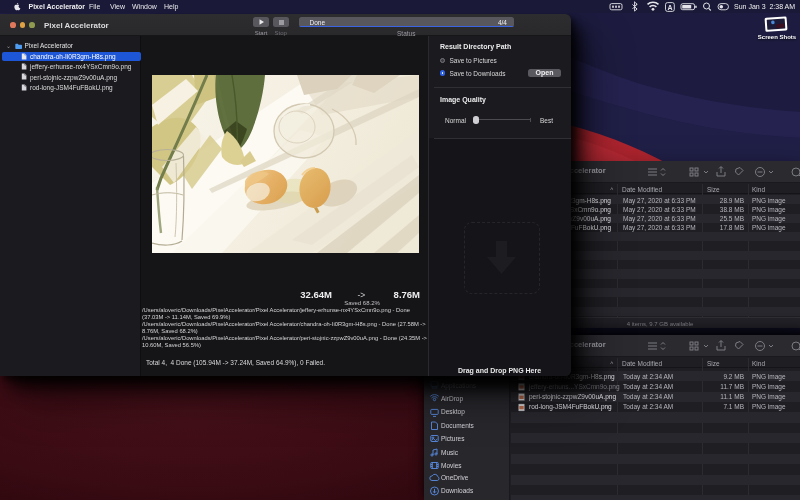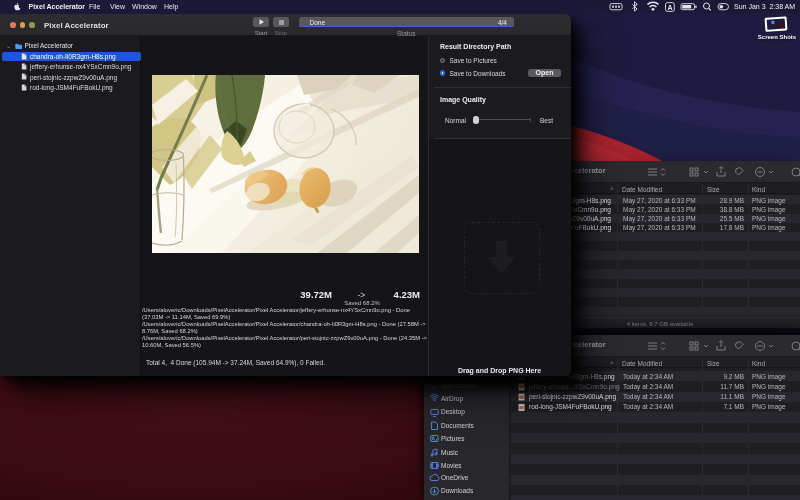--- a/index.html
+++ b/index.html
@@ -387,23 +387,23 @@
             <ellipse cx="114" cy="112" rx="21.5" ry="17" fill="url(#lem1)"></ellipse>
           </g>
       <path d="M 93,106 C 97,97 110,94 117,99 C 110,105 101,110 93,112 Z" fill="#eec584" opacity="0.9"></path>
       <ellipse cx="106" cy="117" rx="12" ry="9" fill="#f4ecda" opacity="0.75" transform="rotate(-18 106 117)"></ellipse>
       <g transform="rotate(8 163 113)">
             <ellipse cx="163" cy="113" rx="15.5" ry="20" fill="url(#lem2)"></ellipse>
           </g>
       <path d="M 162,133 l 3,5.5 2.5,-1.5 -2.5,-5 z" fill="#c89c4c"></path>
       <path d="M 150,100 a 17,17 0 0 1 13,-7" stroke="#f4c87f" stroke-width="2" fill="none" opacity="0.8"></path>
     </svg>
-    <div class="abs" style="left:235px;top:274.5px;width:97px;text-align:right;font-size:9.5px;font-weight:bold;color:#ededef;">39.72M</div>
+    <div class="abs" style="left:235px;top:274.5px;width:97px;text-align:right;font-size:9.5px;font-weight:bold;color:#ededef;">32.64M</div>
     <div class="abs" style="left:357.5px;top:275.8px;font-size:8.5px;color:#cfcfd3;">-&gt;</div>
-    <div class="abs" style="left:330px;top:274.5px;width:90px;text-align:right;font-size:9.5px;font-weight:bold;color:#ededef;">4.23M</div>
+    <div class="abs" style="left:330px;top:274.5px;width:90px;text-align:right;font-size:9.5px;font-weight:bold;color:#ededef;">8.76M</div>
     <div class="abs" style="left:332px;top:285.5px;width:60px;text-align:center;font-size:6px;color:#c2c2c6;">Saved 68.2%</div>
     <div class="abs" style="left:142px;top:293px;width:287px;height:53px;overflow:hidden;font-size:5.8px;line-height:7px;color:#d6d6d8;">
       <div style="white-space:nowrap;">/Users/aloveric/Downloads/PixelAccelerator/Pixel Accelerator/jeffery-erhunse-nx4YSxCmn9o.png - Done</div>
       <div style="white-space:nowrap;">(37.03M -&gt; 11.14M, Saved 69.9%)</div>
       <div style="white-space:nowrap;">/Users/aloveric/Downloads/PixelAccelerator/Pixel Accelerator/chandra-oh-Ii0R3gm-H8s.png - Done (27.58M -&gt;</div>
       <div style="white-space:nowrap;">8.76M, Saved 68.2%)</div>
       <div style="white-space:nowrap;">/Users/aloveric/Downloads/PixelAccelerator/Pixel Accelerator/peri-stojnic-zzpwZ9v00uA.png - Done (24.35M -&gt;</div>
       <div style="white-space:nowrap;">10.60M, Saved 56.5%)</div>
     </div>
     <div class="abs" style="left:146px;top:345px;font-size:6.5px;color:#dadadc;white-space:nowrap;">Total 4,&nbsp; 4 Done (105.94M -&gt; 37.24M, Saved 64.9%), 0 Failed.</div>

